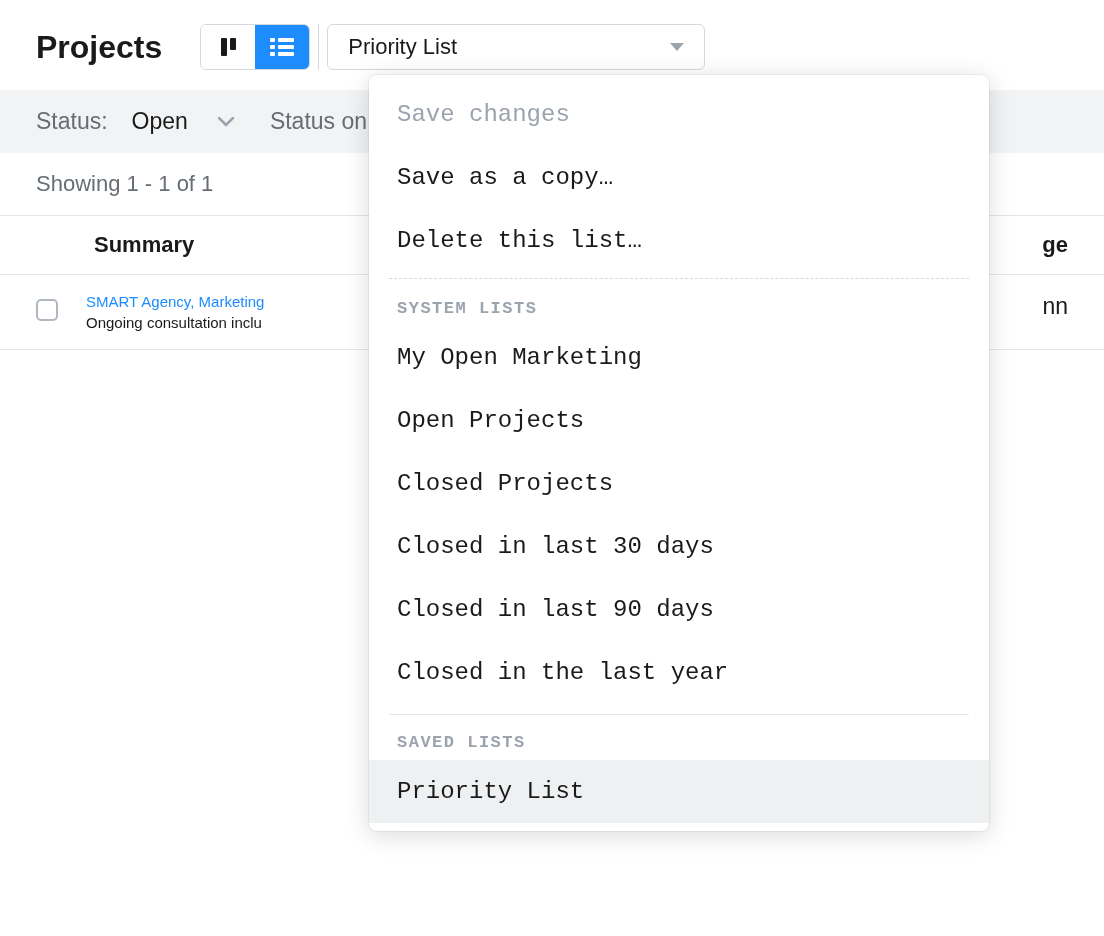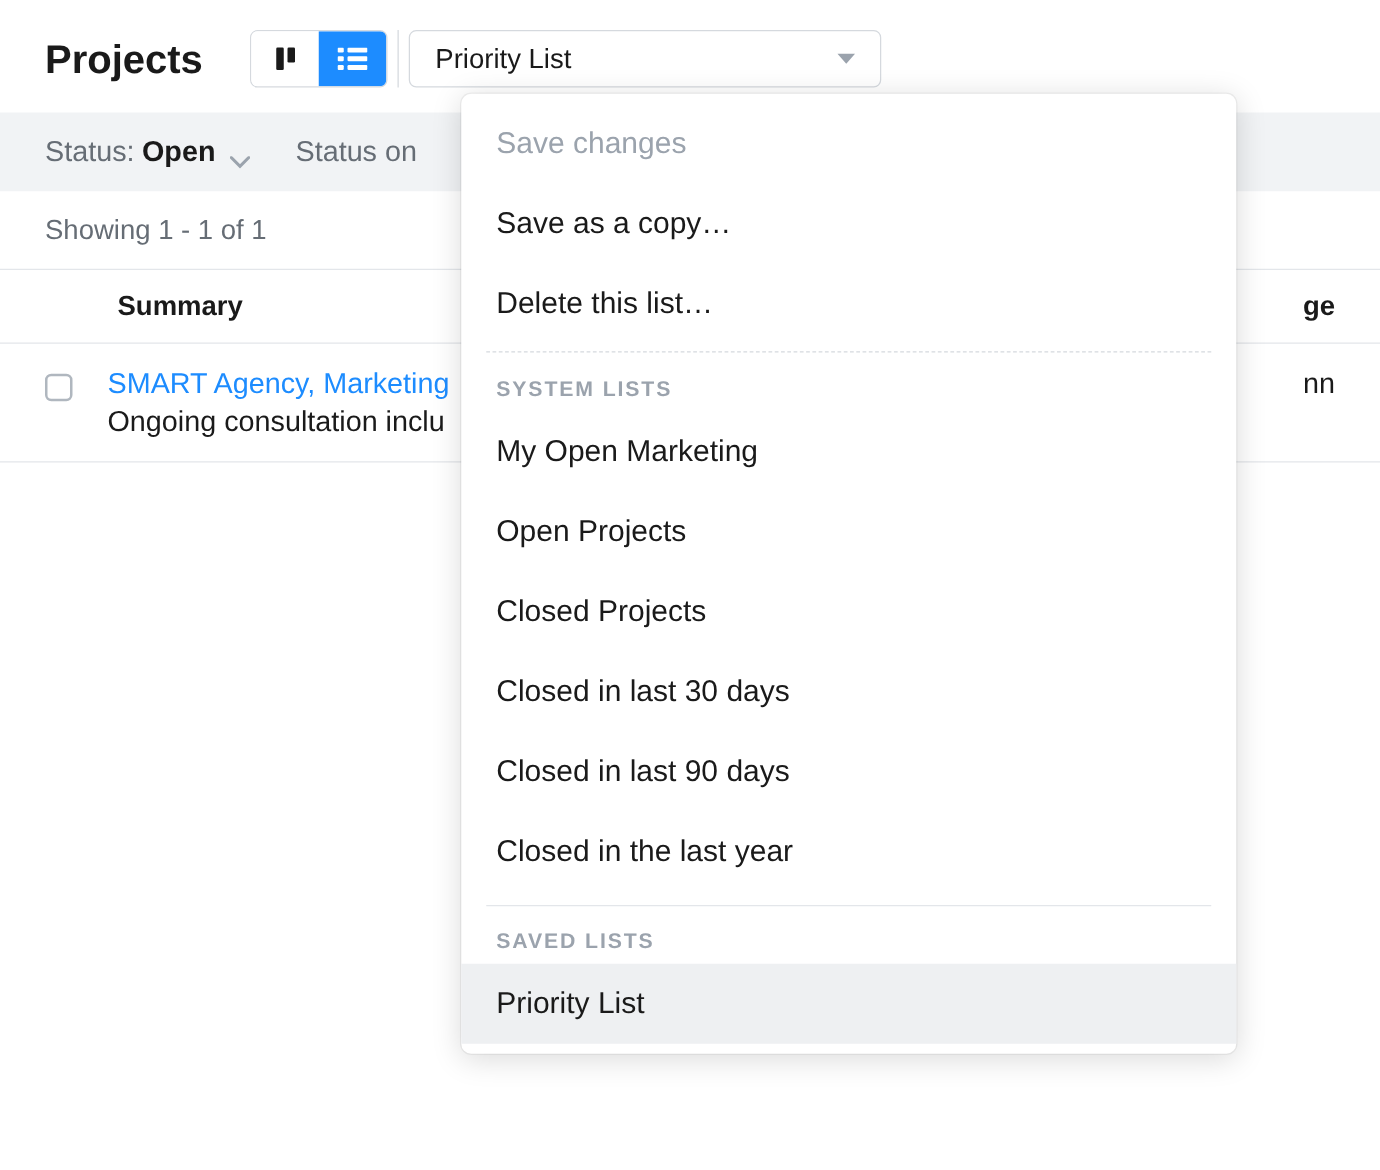--- a/index.html
+++ b/index.html
@@ -90,26 +90,26 @@
       background: #f1f3f5;
       padding: 18px 36px;
       display: flex;
       align-items: center;
       gap: 36px;
       font-size: 23px;
       color: #666d75;
     }
     .filter-item {
       display: flex;
-      align-items: flex-end;
-      gap: 6px;
+      align-items: center;
+      gap: 24px;
     }
     .filter-value {
       color: #1a1a1a;
-      font-weight: 700;
+      font-weight: 400;
     }
     .chevron-down-small {
       margin-left: 6px;
     }
     .showing {
       padding: 18px 36px;
       font-size: 22px;
       color: #666d75;
     }
     .table-header {
@@ -131,21 +131,21 @@
     }
     .checkbox {
       width: 22px;
       height: 22px;
       border: 2px solid #b0b7bf;
       border-radius: 5px;
       margin-top: 6px;
       flex-shrink: 0;
     }
     .row-content {
-      font-size: 23px;
+      font-size: 15px;
     }
     .row-title {
       color: #1d8cff;
       margin-bottom: 4px;
     }
     .row-desc {
       color: #1a1a1a;
     }
     .right-col {
       margin-left: auto;
@@ -155,20 +155,21 @@
     .dropdown-menu {
       position: absolute;
       top: 75px;
       left: 369px;
       width: 620px;
       background: #fff;
       border-radius: 8px;
       box-shadow: 0 4px 24px rgba(0,0,0,0.15), 0 0 0 1px rgba(0,0,0,0.05);
       padding: 8px 0;
       z-index: 100;
+      font-family: Liberation Mono, monospace;
     }
     .menu-item {
       padding: 18px 28px;
       font-size: 24px;
       color: #1a1a1a;
       cursor: pointer;
     }
     .menu-item.disabled {
       color: #9ba3ad;
       cursor: default;

